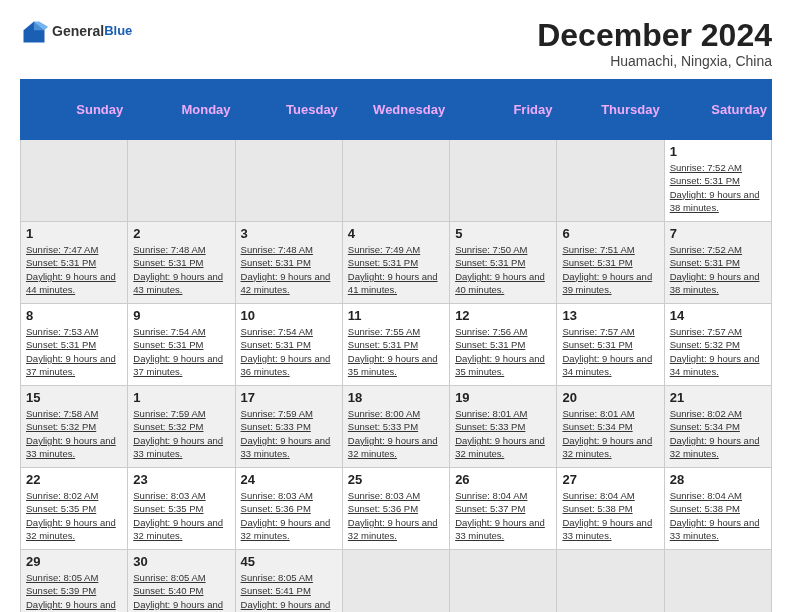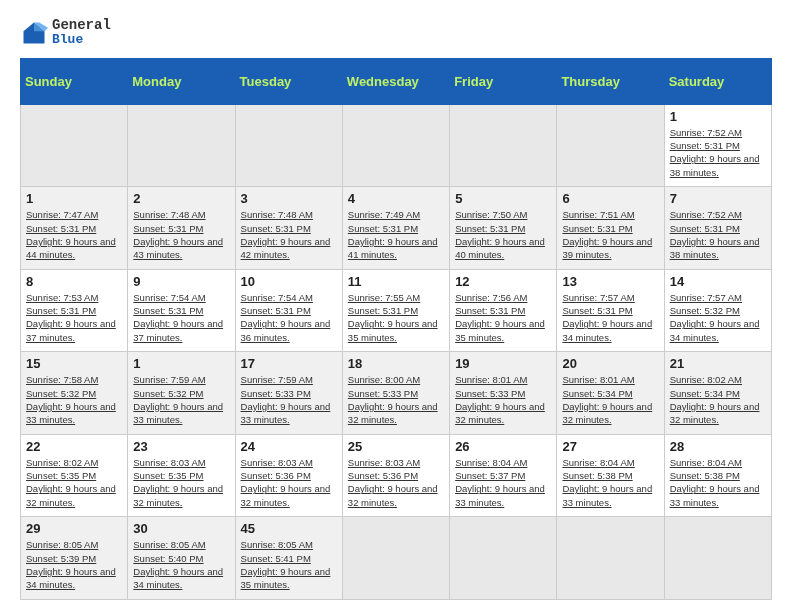--- a/index.html
+++ b/index.html
@@ -23,23 +23,22 @@
       align-items: flex-start;
       margin-bottom: 10px;
     }
     .logo {
       display: flex;
       align-items: center;
       gap: 4px;
     }
     .logo-text {
       display: flex;
-      flex-direction: column;
+      flex-direction: row;
       line-height: 1.1;
-      font-family: Liberation Mono, monospace;
     }
     .logo-general {
       font-size: 14px;
       font-weight: bold;
       color: #333;
     }
     .logo-blue {
       font-size: 13px;
       font-weight: bold;
       color: #1a5fb4;
@@ -63,23 +62,23 @@
     }
     .calendar {
       flex: 1;
       border: 1px solid #ccc;
       border-collapse: collapse;
       width: 100%;
       table-layout: fixed;
     }
     .calendar th {
       background-color: #1a5fb4;
-      color: #bef264;
-      text-align: left;
-      padding: 15px 4px;
+      color: #f0abfc;
+      text-align: right;
+      padding: 22px 4px;
       font-size: 13px;
       font-weight: bold;
       border: 1px solid #1a5fb4;
     }
     .calendar td {
       border: 1px solid #ccc;
       vertical-align: top;
       padding: 4px 5px;
       font-size: 10px;
       color: #333;
@@ -121,20 +120,24 @@
       <svg class="logo-icon" viewBox="0 0 32 32">
         <polygon points="16,4 28,14 28,28 4,28 4,14" fill="#1a5fb4"></polygon>
         <polygon points="16,4 28,14 16,14" fill="#4a90d9"></polygon>
         <polygon points="22,4 32,10 28,14 16,4" fill="#74b3f0"></polygon>
       </svg>
       <div class="logo-text">
         <span class="logo-general">General</span>
         <span class="logo-blue">Blue</span>
       </div>
     </div>
+    <div class="title-block">
+      <div class="month-title">December 2024</div>
+      <div class="location">Huamachi, Ningxia, China</div>
+    </div>
   </div>
 
   <table class="calendar">
     <thead>
       <tr>
       <th>Sunday</th>
           <th>Monday</th>
           <th>Tuesday</th>
           <th>Wednesday</th>
           <th>Friday</th>

